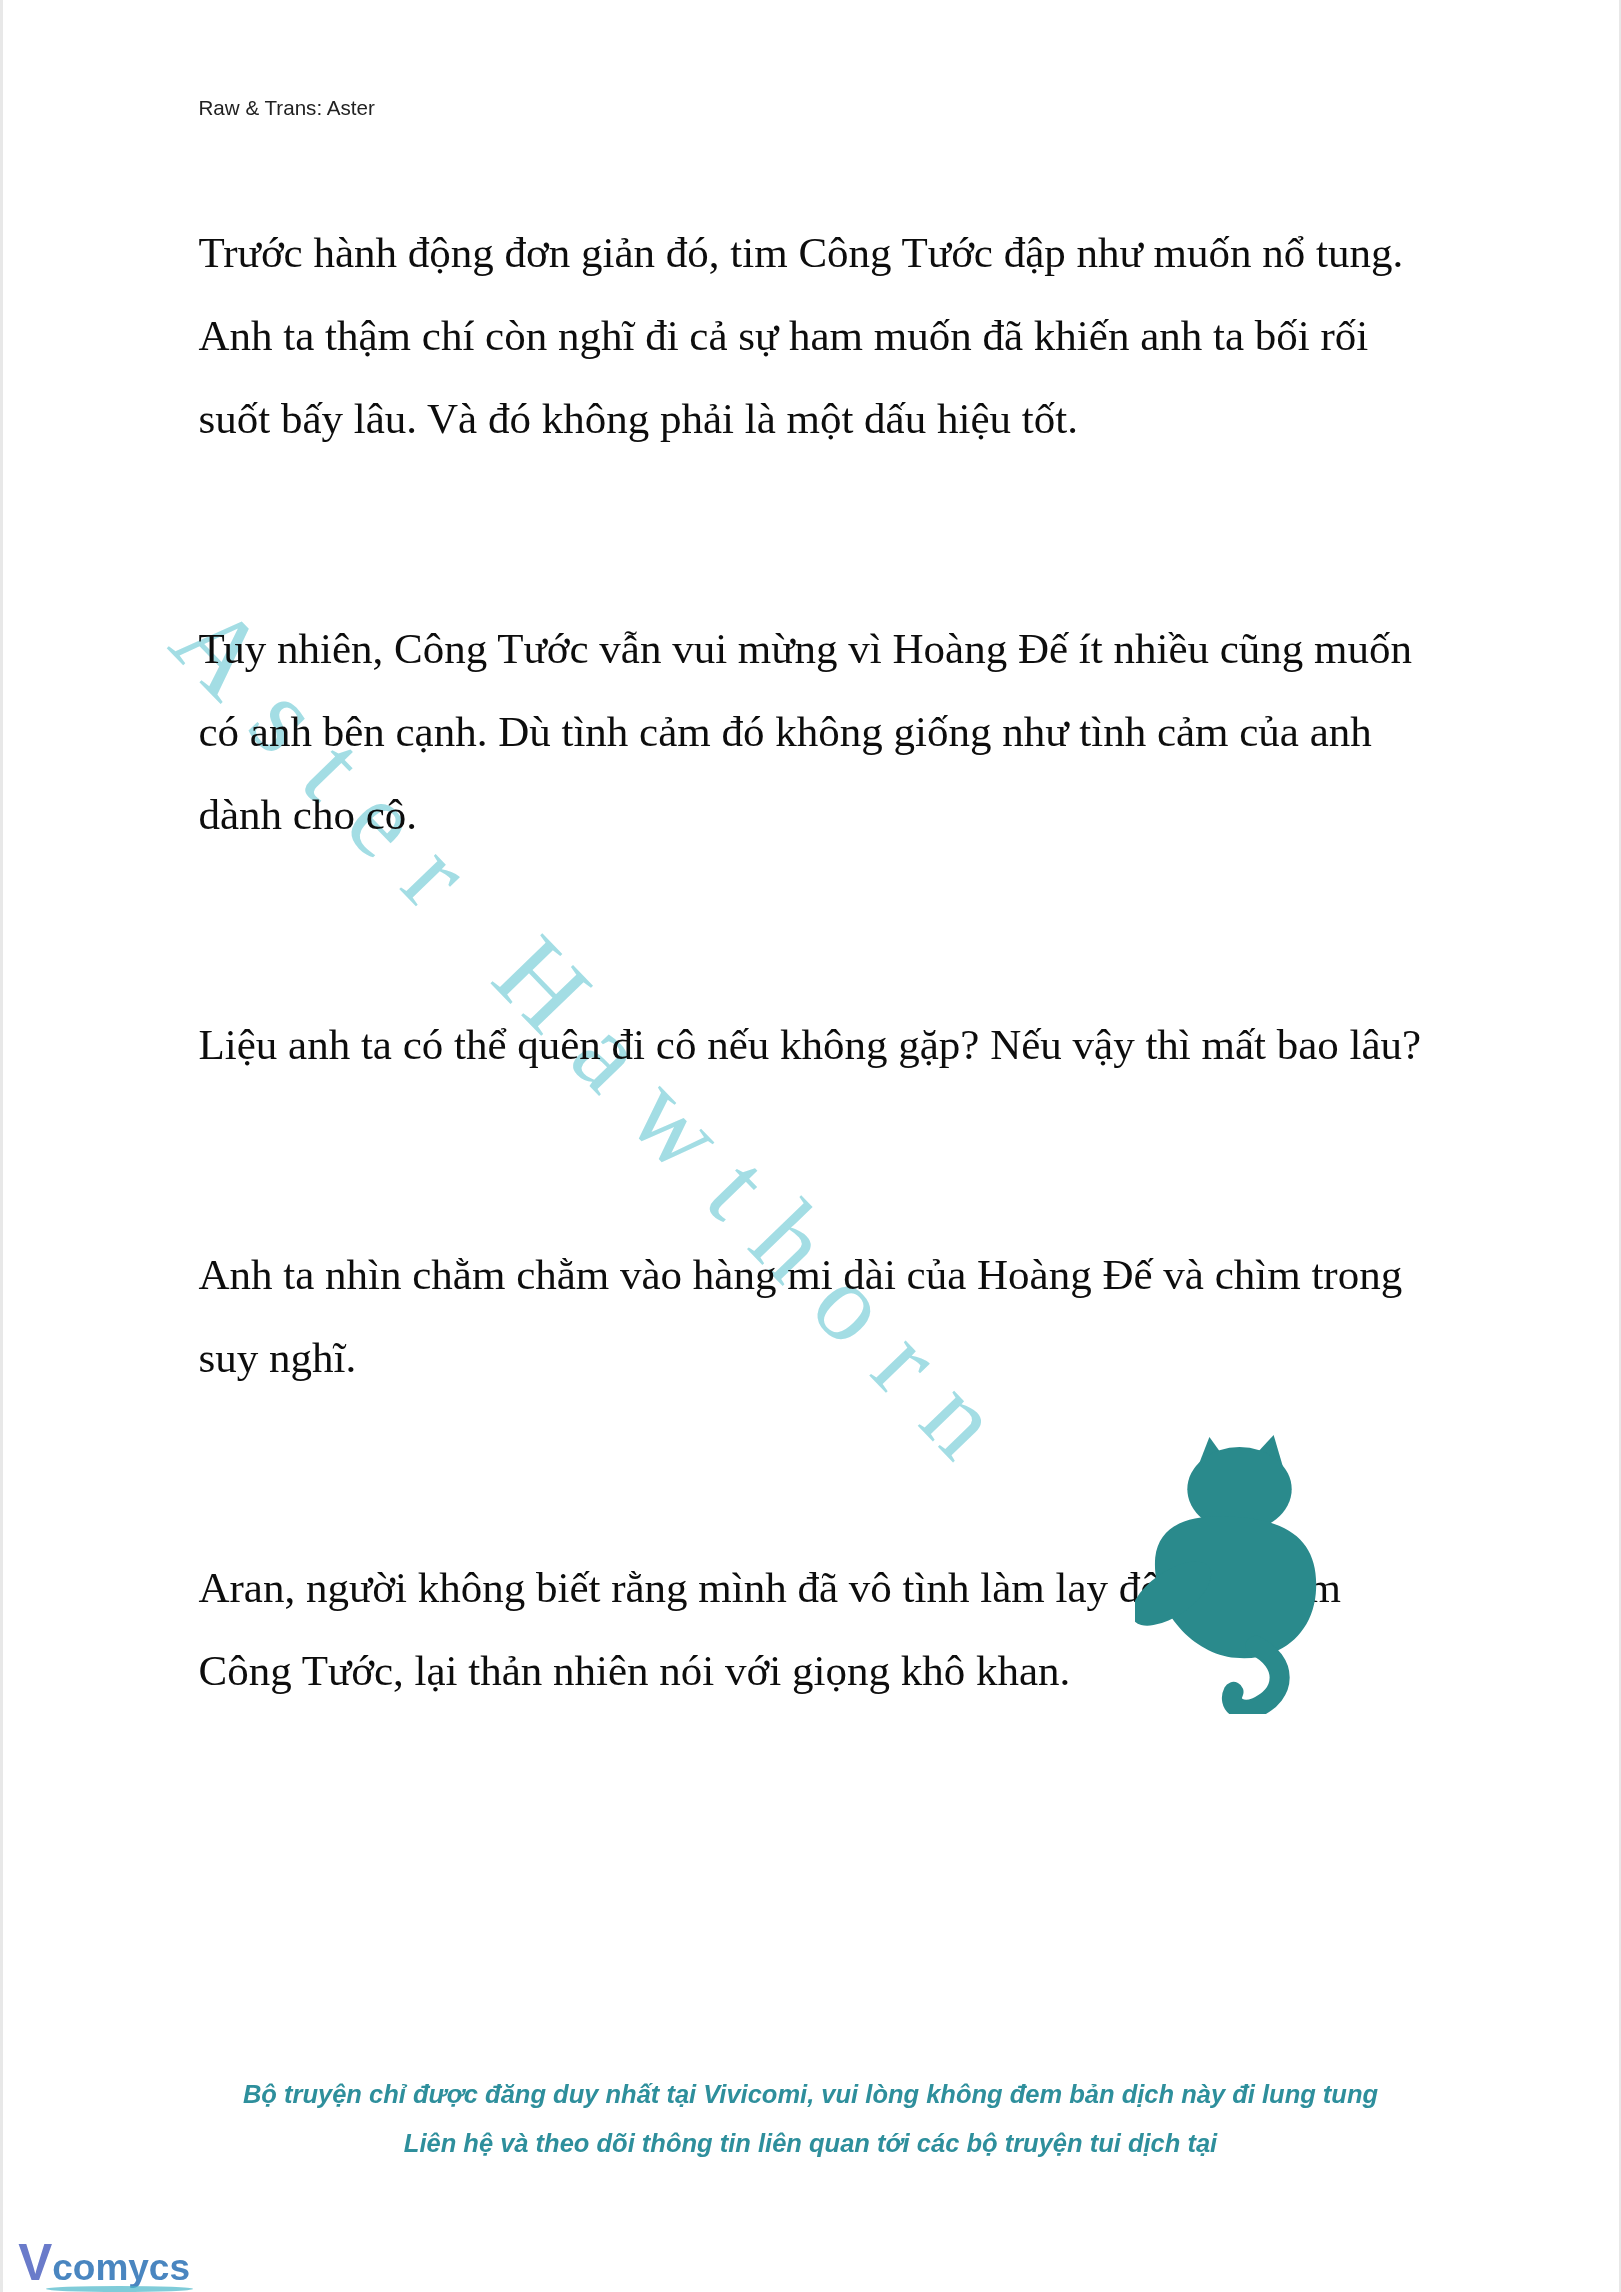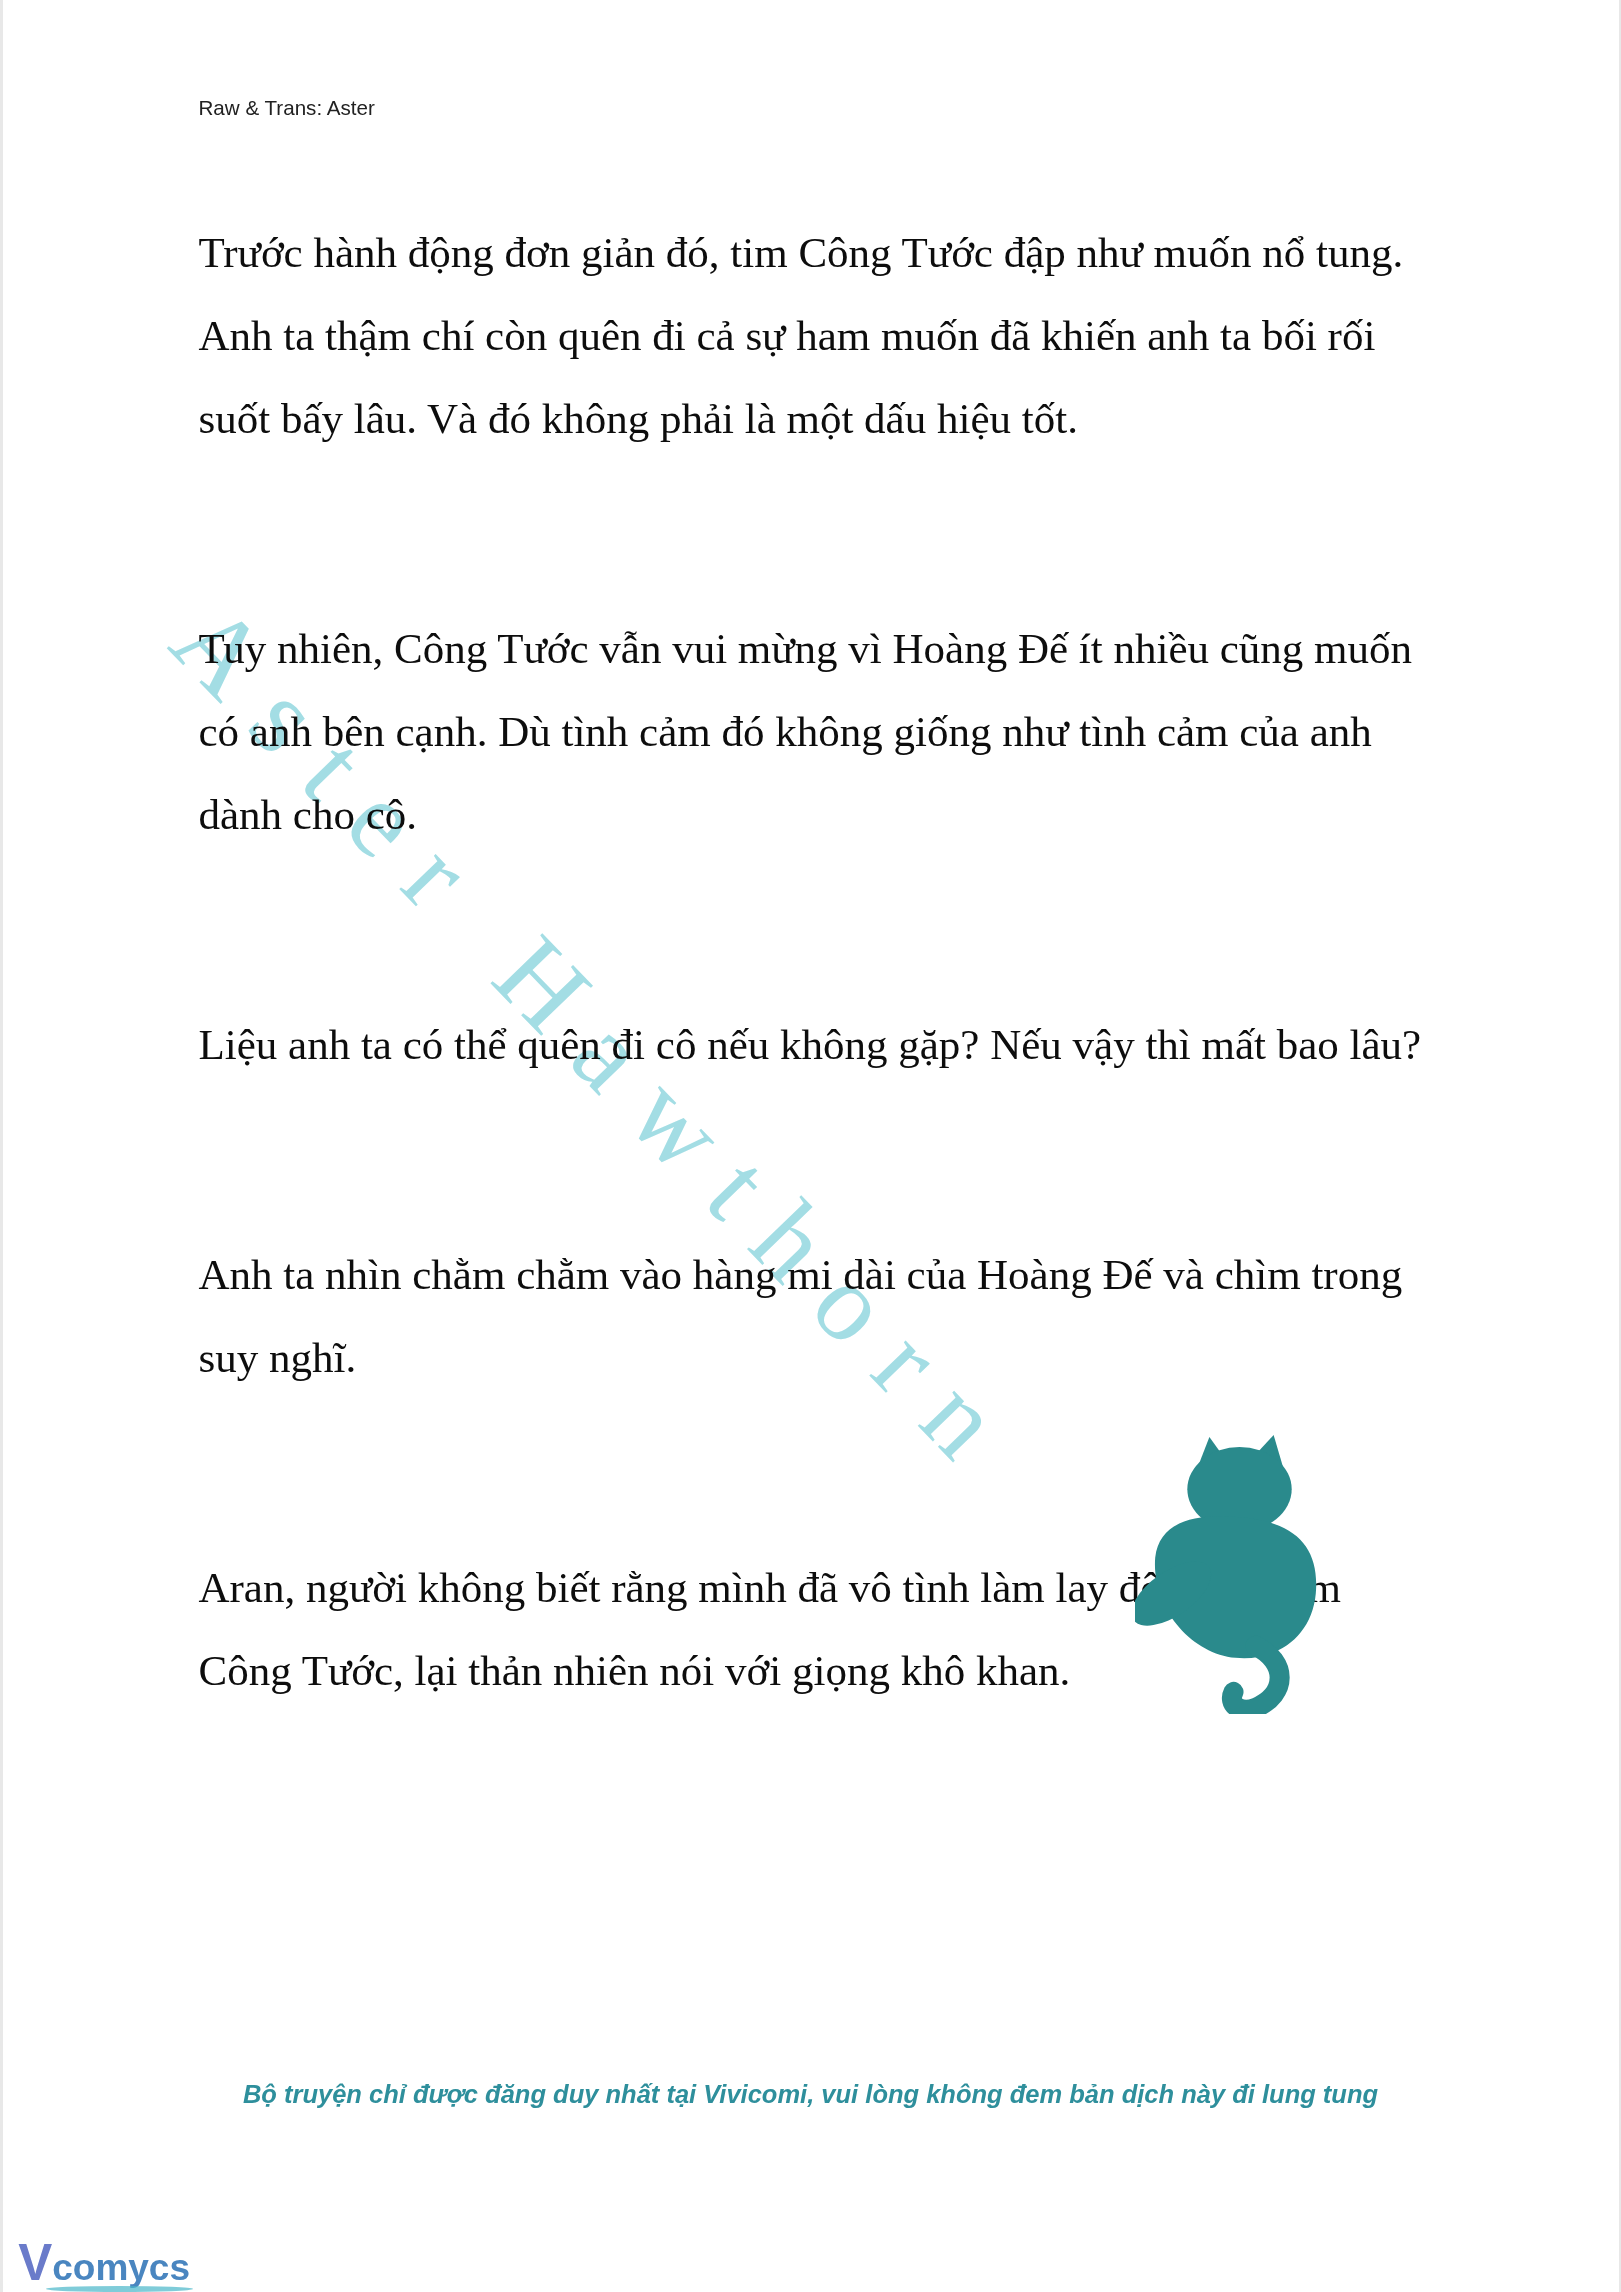--- a/index.html
+++ b/index.html
@@ -100,21 +100,21 @@
 </head>
 <body>
 
 <div class="page">
 
   <div class="header-note">Raw &amp; Trans: Aster</div>
 
   <div class="watermark">Aster Hawthorn</div>
 
   <div class="body-text">
-    <p>Trước hành động đơn giản đó, tim Công Tước đập như muốn nổ tung. Anh ta thậm chí còn quên đi cả sự ham muốn đã khiến anh ta bối rối suốt bấy lâu. Và đó không phải là một dấu hiệu tốt.</p>
+    <p>Trước hành động đơn giản đó, tim Công Tước đập như muốn nổ tung. Anh ta thậm chí còn nghĩ đi cả sự ham muốn đã khiến anh ta bối rối suốt bấy lâu. Và đó không phải là một dấu hiệu tốt.</p>
     <p>Tuy nhiên, Công Tước vẫn vui mừng vì Hoàng Đế ít nhiều cũng muốn có anh bên cạnh. Dù tình cảm đó không giống như tình cảm của anh dành cho cô.</p>
     <p>Liệu anh ta có thể quên đi cô nếu không gặp? Nếu vậy thì mất bao lâu?</p>
     <p>Anh ta nhìn chằm chằm vào hàng mi dài của Hoàng Đế và chìm trong suy nghĩ.</p>
     <p>Aran, người không biết rằng mình đã vô tình làm lay động trái tim Công Tước, lại thản nhiên nói với giọng khô khan.</p>
   </div>
 
   <div class="cat-graphic">
     <svg viewBox="0 0 100 140" width="201" height="281" xmlns="http://www.w3.org/2000/svg">
       <g fill="#2a8a8c">
         <polygon points="30,20 37,2 47,16"></polygon>
@@ -122,20 +122,21 @@
         <ellipse cx="52" cy="28" rx="26" ry="21"></ellipse>
         <path d="M10,62 C12,44 30,40 52,42 C80,44 92,57 90,80 C88,102 70,114 50,112 C28,110 8,87 10,62 Z"></path>
         <ellipse cx="18" cy="80" rx="23" ry="11" transform="rotate(-35 18 80)"></ellipse>
         <path d="M60,106 C76,114 76,130 60,137 C52,140 46,135 49,129" fill="none" stroke="#2a8a8c" stroke-width="10" stroke-linecap="round"></path>
       </g>
     </svg>
   </div>
 
   <div class="footer">
     <div>Bộ truyện chỉ được đăng duy nhất tại Vivicomi, vui lòng không đem bản dịch này đi lung tung</div>
+    <div>Liên hệ và theo dõi thông tin liên quan tới các bộ truyện tui dịch tại</div>
   </div>
 
   <div class="logo">
     <span class="logo-v">V</span><span class="logo-rest">comycs</span>
     <span class="logo-swoosh"></span>
   </div>
 
 </div>
 
 

